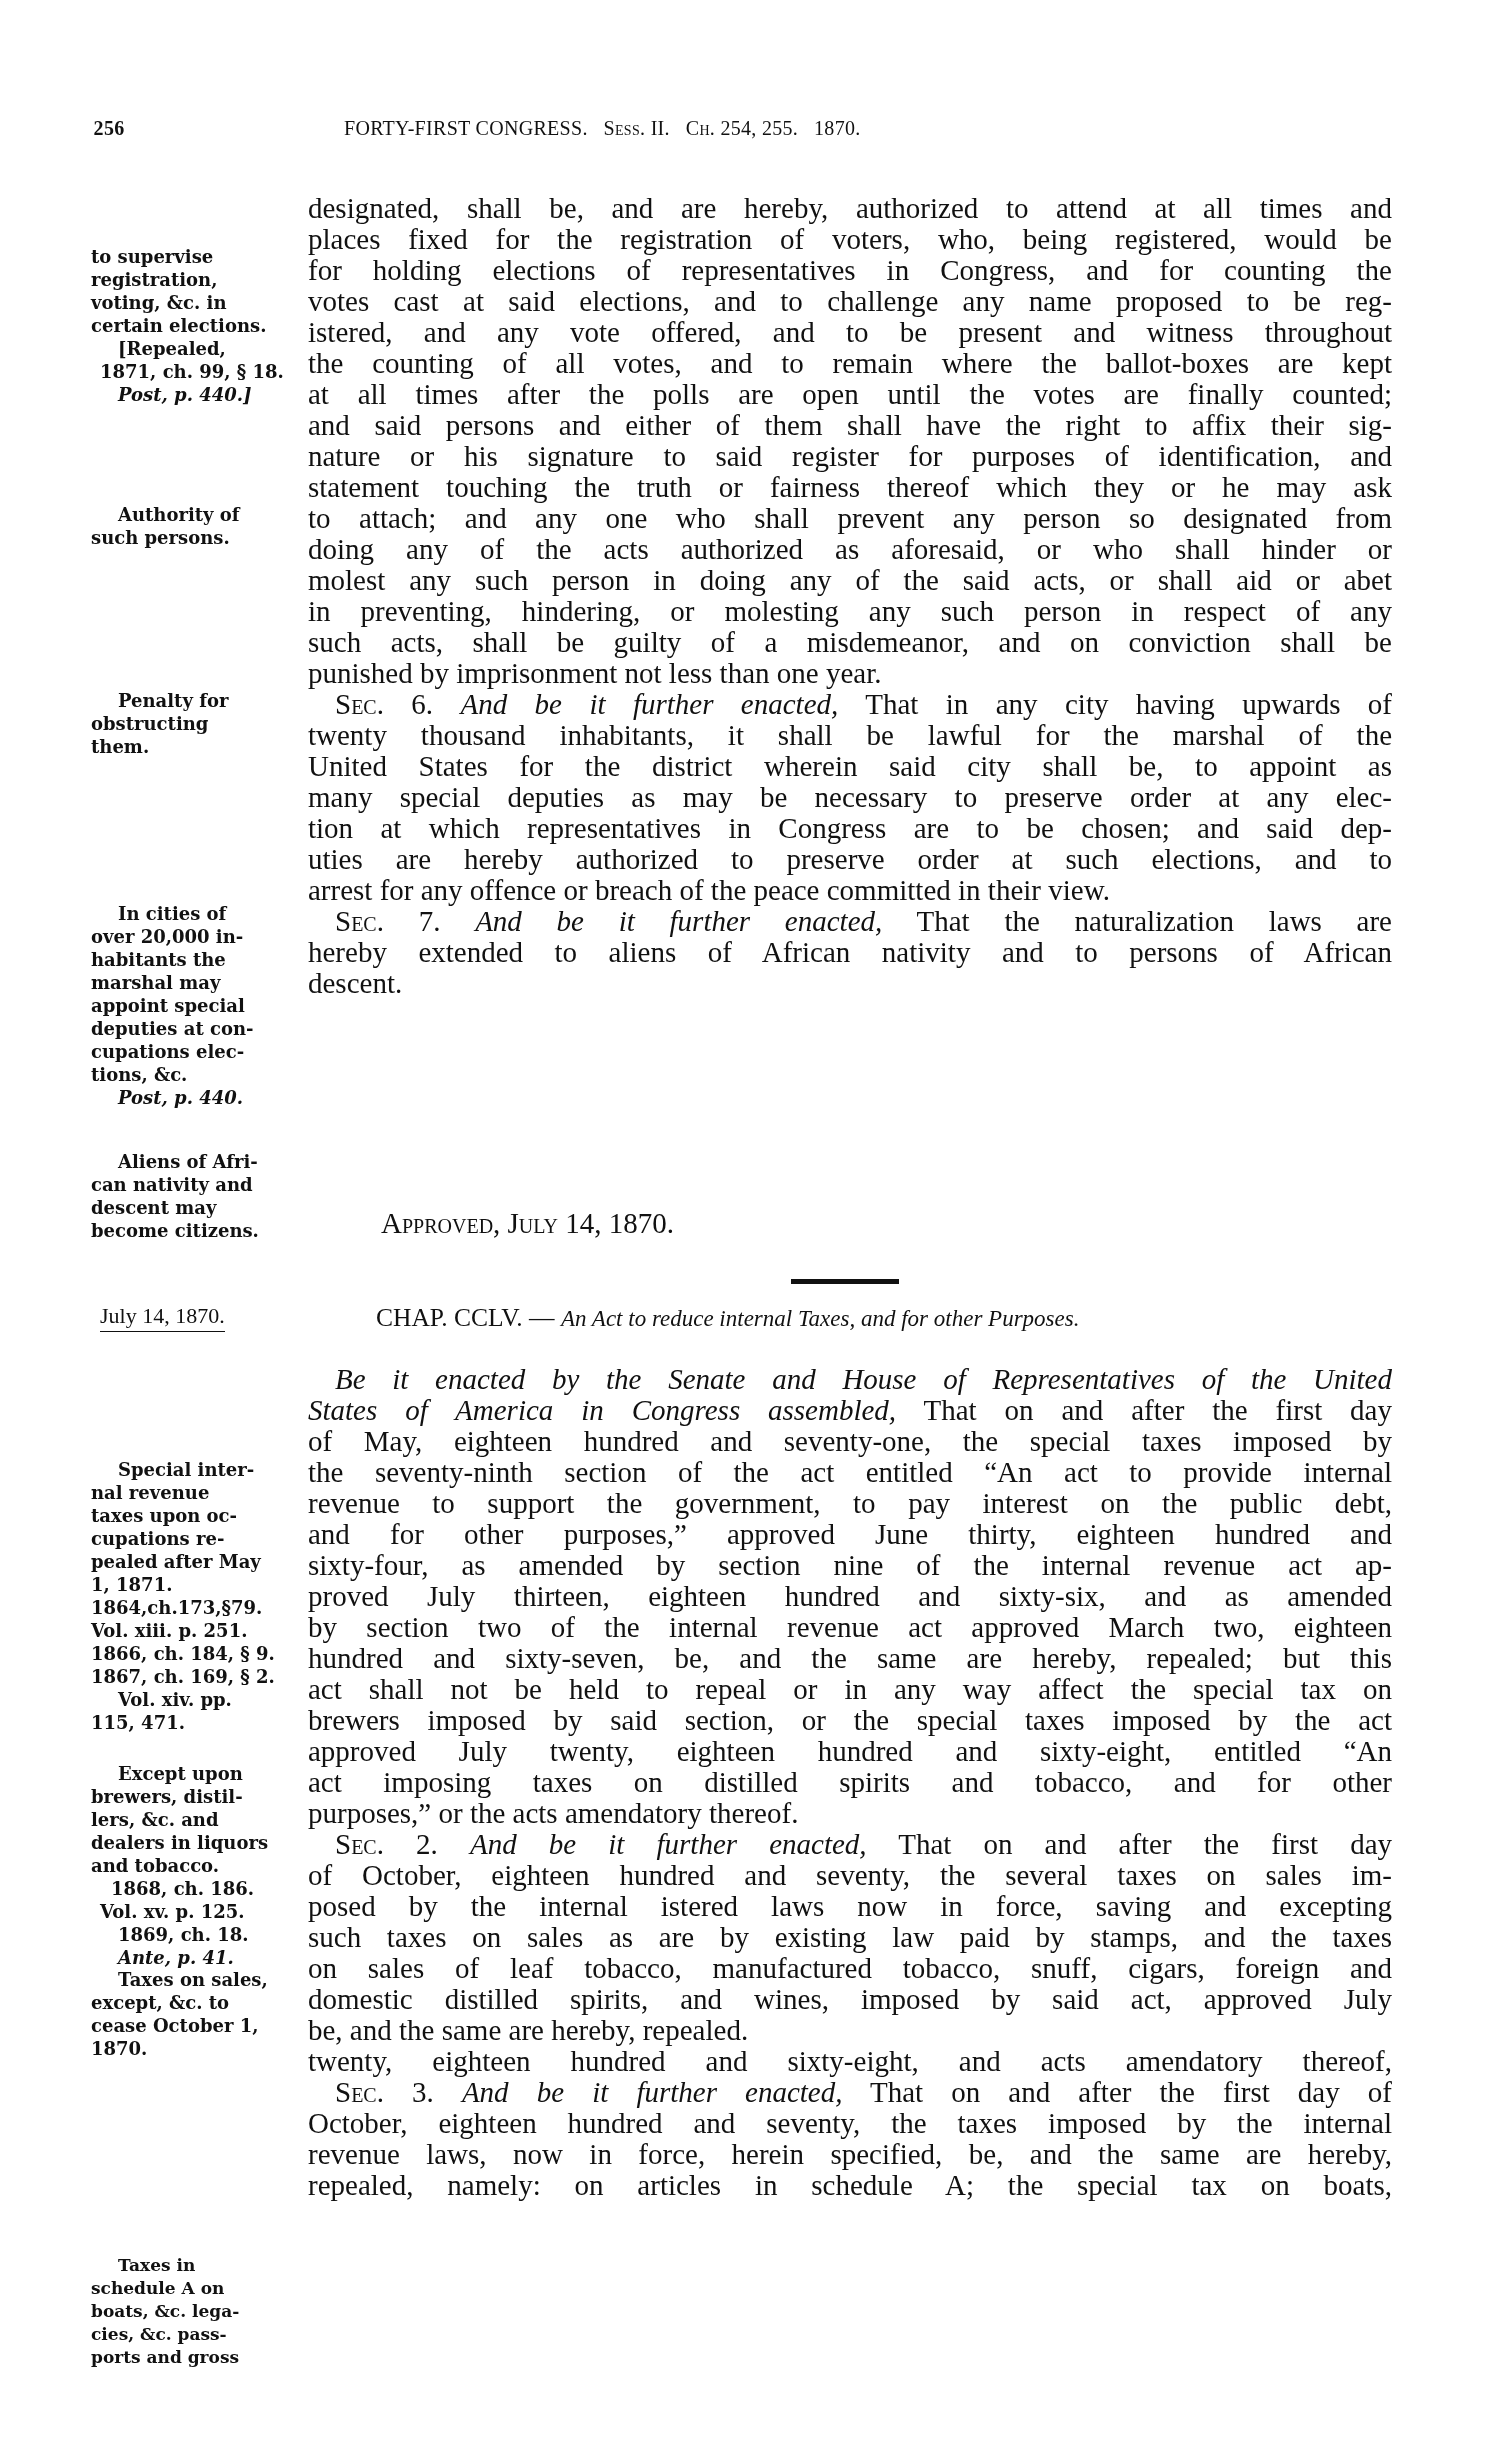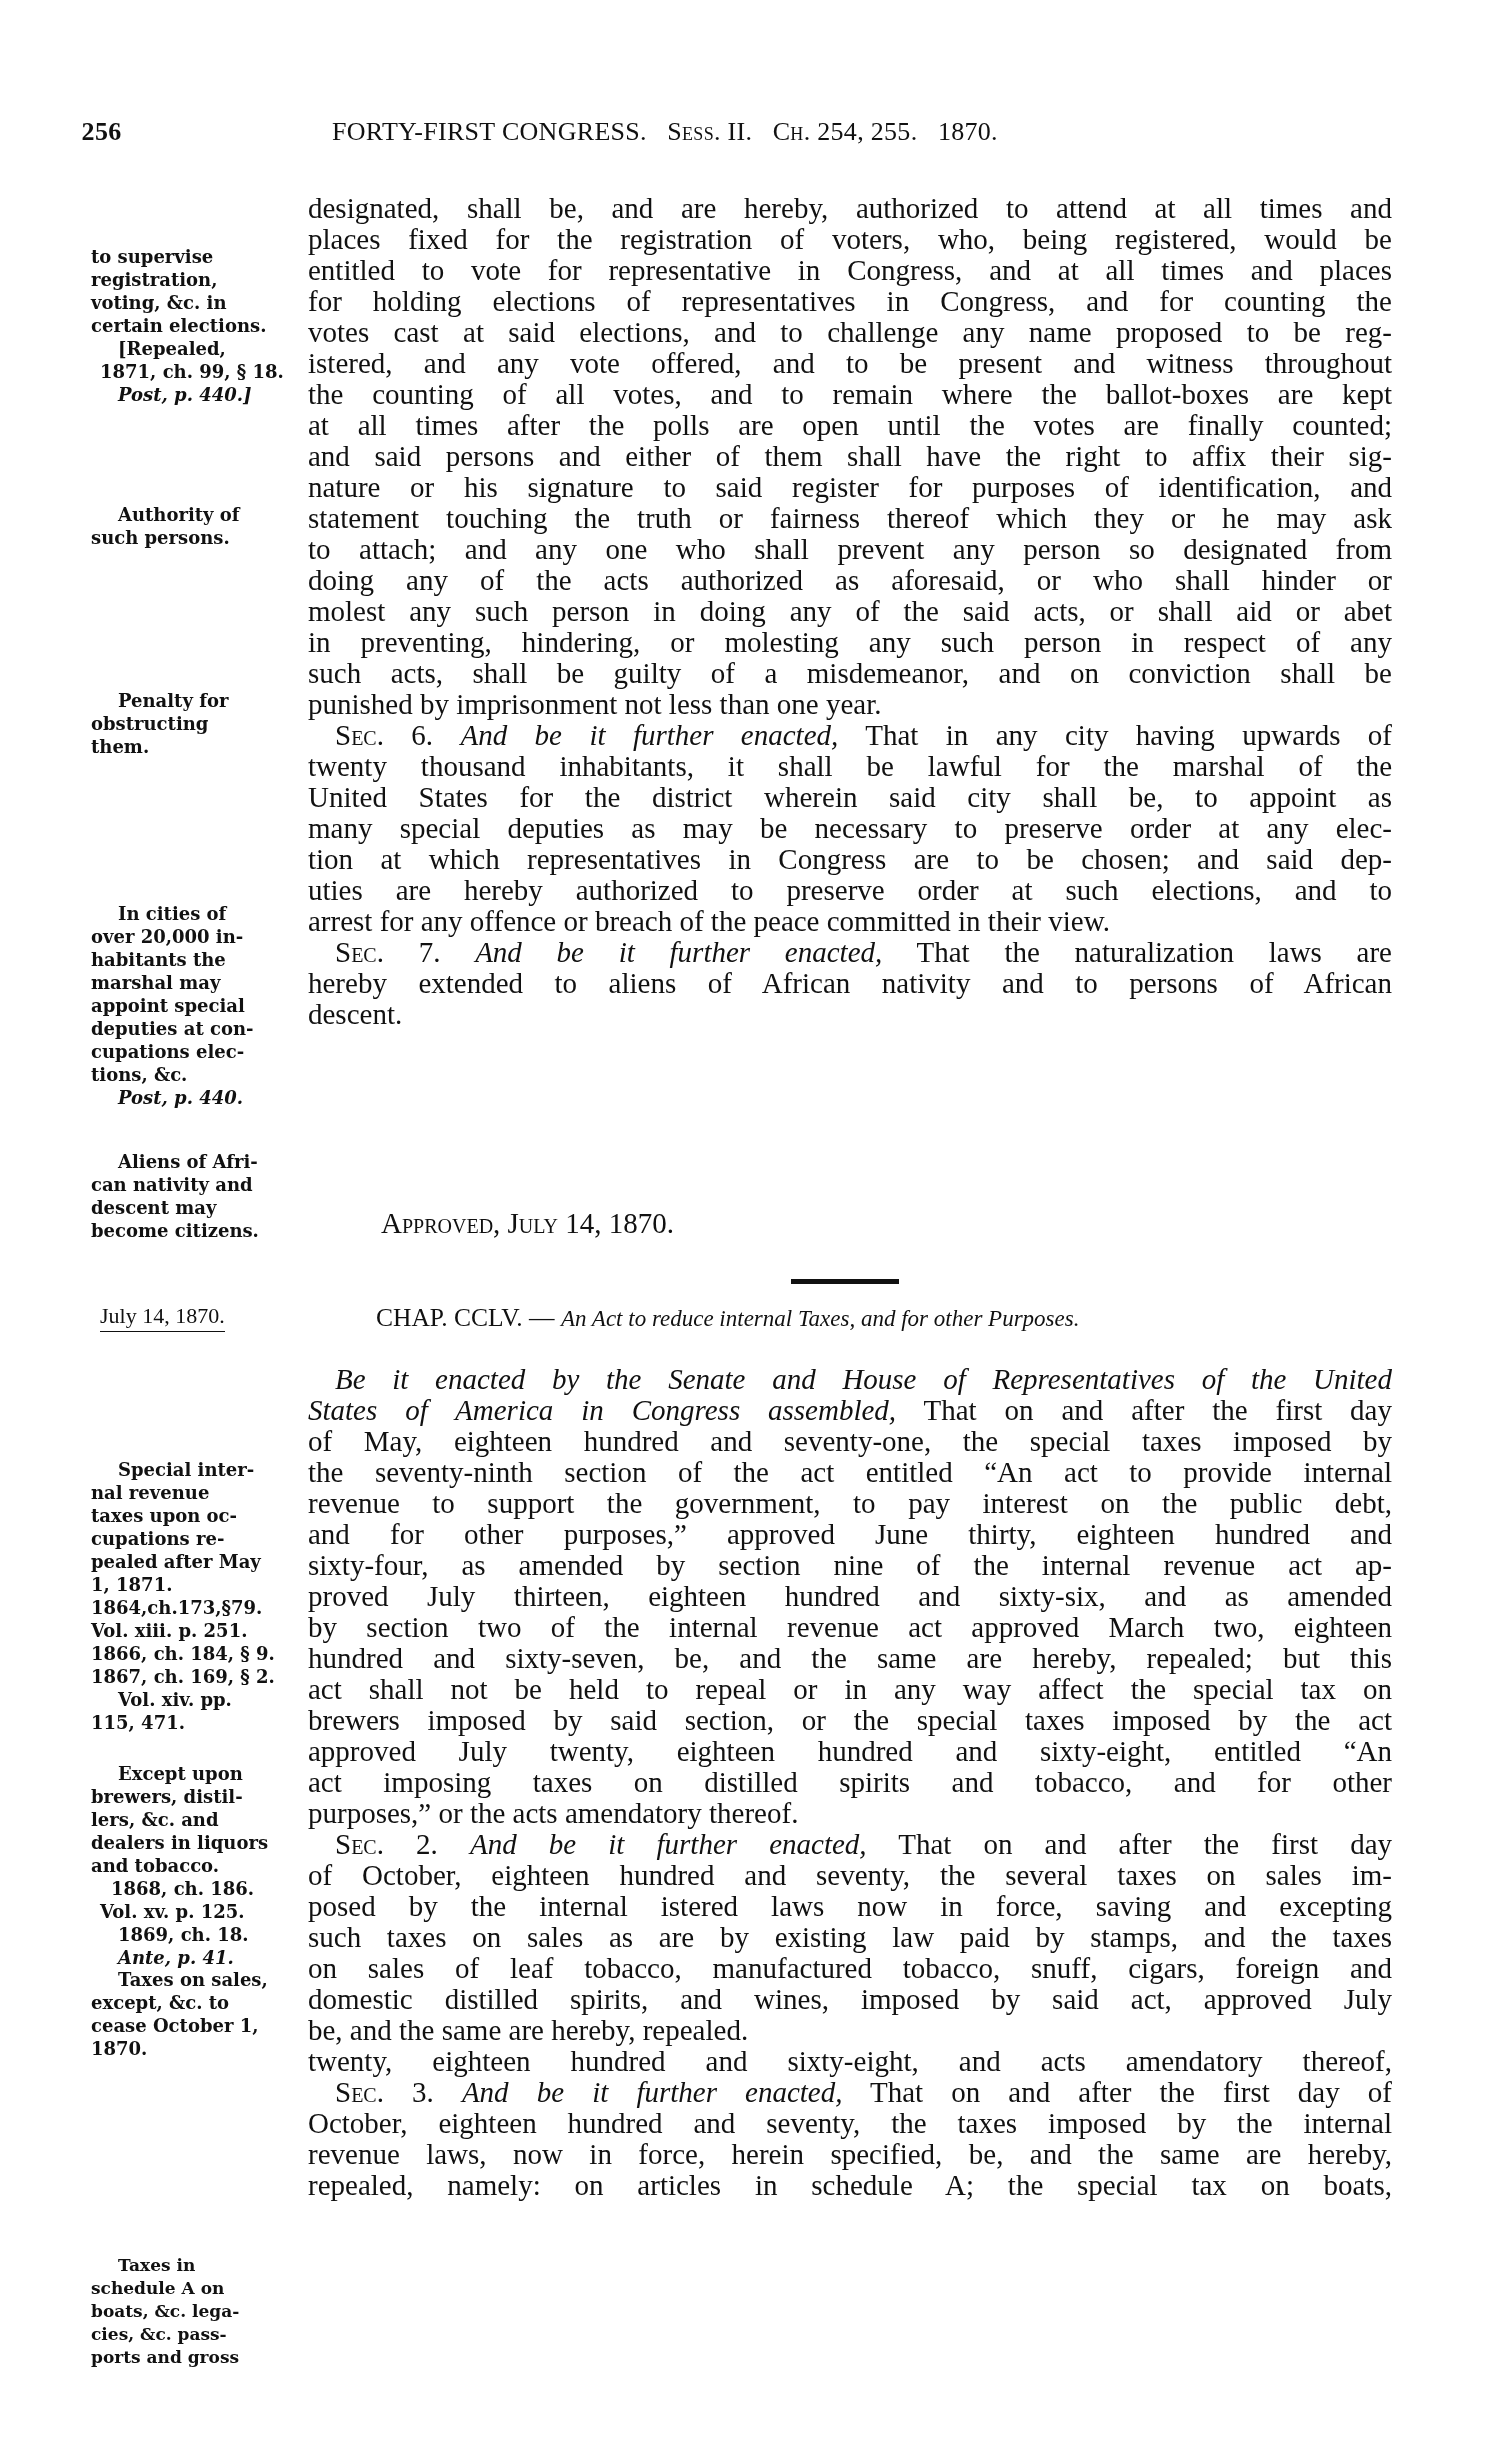--- a/index.html
+++ b/index.html
@@ -1,18 +1,18 @@
 <!DOCTYPE html>
 <html style="font-size:14.6px"><head>
 <meta charset="utf-8">
 <style>
   html, body { margin: 0; padding: 0; background: #ffffff; }
   body { width: 1508px; height: 2450px; position: relative; overflow: hidden; color: #111; font-family: "Liberation Serif", "DejaVu Serif", serif; }
   .page { position: absolute; left: 0; top: 0; width: 1508px; height: 2450px; }
-  .header { position: absolute; top: 117px; left: 77px; width: 1293px; height: 46px; font-family: "Liberation Serif", serif; font-size: 26px; letter-spacing: 0.3px; }
+  .header { position: absolute; top: 117px; left: 89px; width: 1293px; height: 46px; font-family: "Liberation Serif", serif; font-size: 20px; letter-spacing: 0.3px; }
   .header .pno { position: absolute; left: 4.6px; top: 0; font-weight: bold; }
   .header .title { position: absolute; left: 255px; top: 0; white-space: nowrap; }
   .sc { font-variant: small-caps; }
   .side { position: absolute; left: 91px; width: 209px; font-family: "DejaVu Serif", serif; font-size: 18px; line-height: 23px; font-weight: bold; color: #111; margin-top: 48px; }
   .side .l { display: block; white-space: nowrap; }
   .side .ind { padding-left: 27px; }
   .side .ind2 { padding-left: 9px; }
   .main { position: absolute; left: 308px; width: 1084px; font-family: "Liberation Serif", serif; font-size: 29px; line-height: 31px; }
   .main .l { display: block; text-align: justify; text-align-last: justify; white-space: nowrap; height: 31px; }
   .main .l.last { text-align-last: left; }
@@ -117,21 +117,20 @@
     <span class="l ind">Taxes in</span>
     <span class="l">schedule A on</span>
     <span class="l">boats, &amp;c. lega-</span>
     <span class="l">cies, &amp;c. pass-</span>
     <span class="l">ports and gross</span>
   </div>
 
   <div class="main" style="top:193px;">
     <span class="l">designated, shall be, and are hereby, authorized to attend at all times and</span>
     <span class="l">places fixed for the registration of voters, who, being registered, would be</span>
-    <span class="l">entitled to vote for representative in Congress, and at all times and places</span>
     <span class="l">for holding elections of representatives in Congress, and for counting the</span>
     <span class="l">votes cast at said elections, and to challenge any name proposed to be reg-</span>
     <span class="l">istered, and any vote offered, and to be present and witness throughout</span>
     <span class="l">the counting of all votes, and to remain where the ballot-boxes are kept</span>
     <span class="l">at all times after the polls are open until the votes are finally counted;</span>
     <span class="l">and said persons and either of them shall have the right to affix their sig-</span>
     <span class="l">nature or his signature to said register for purposes of identification, and</span>
     <span class="l">statement touching the truth or fairness thereof which they or he may ask</span>
     <span class="l">to attach; and any one who shall prevent any person so designated from</span>
     <span class="l">doing any of the acts authorized as aforesaid, or who shall hinder or</span>

